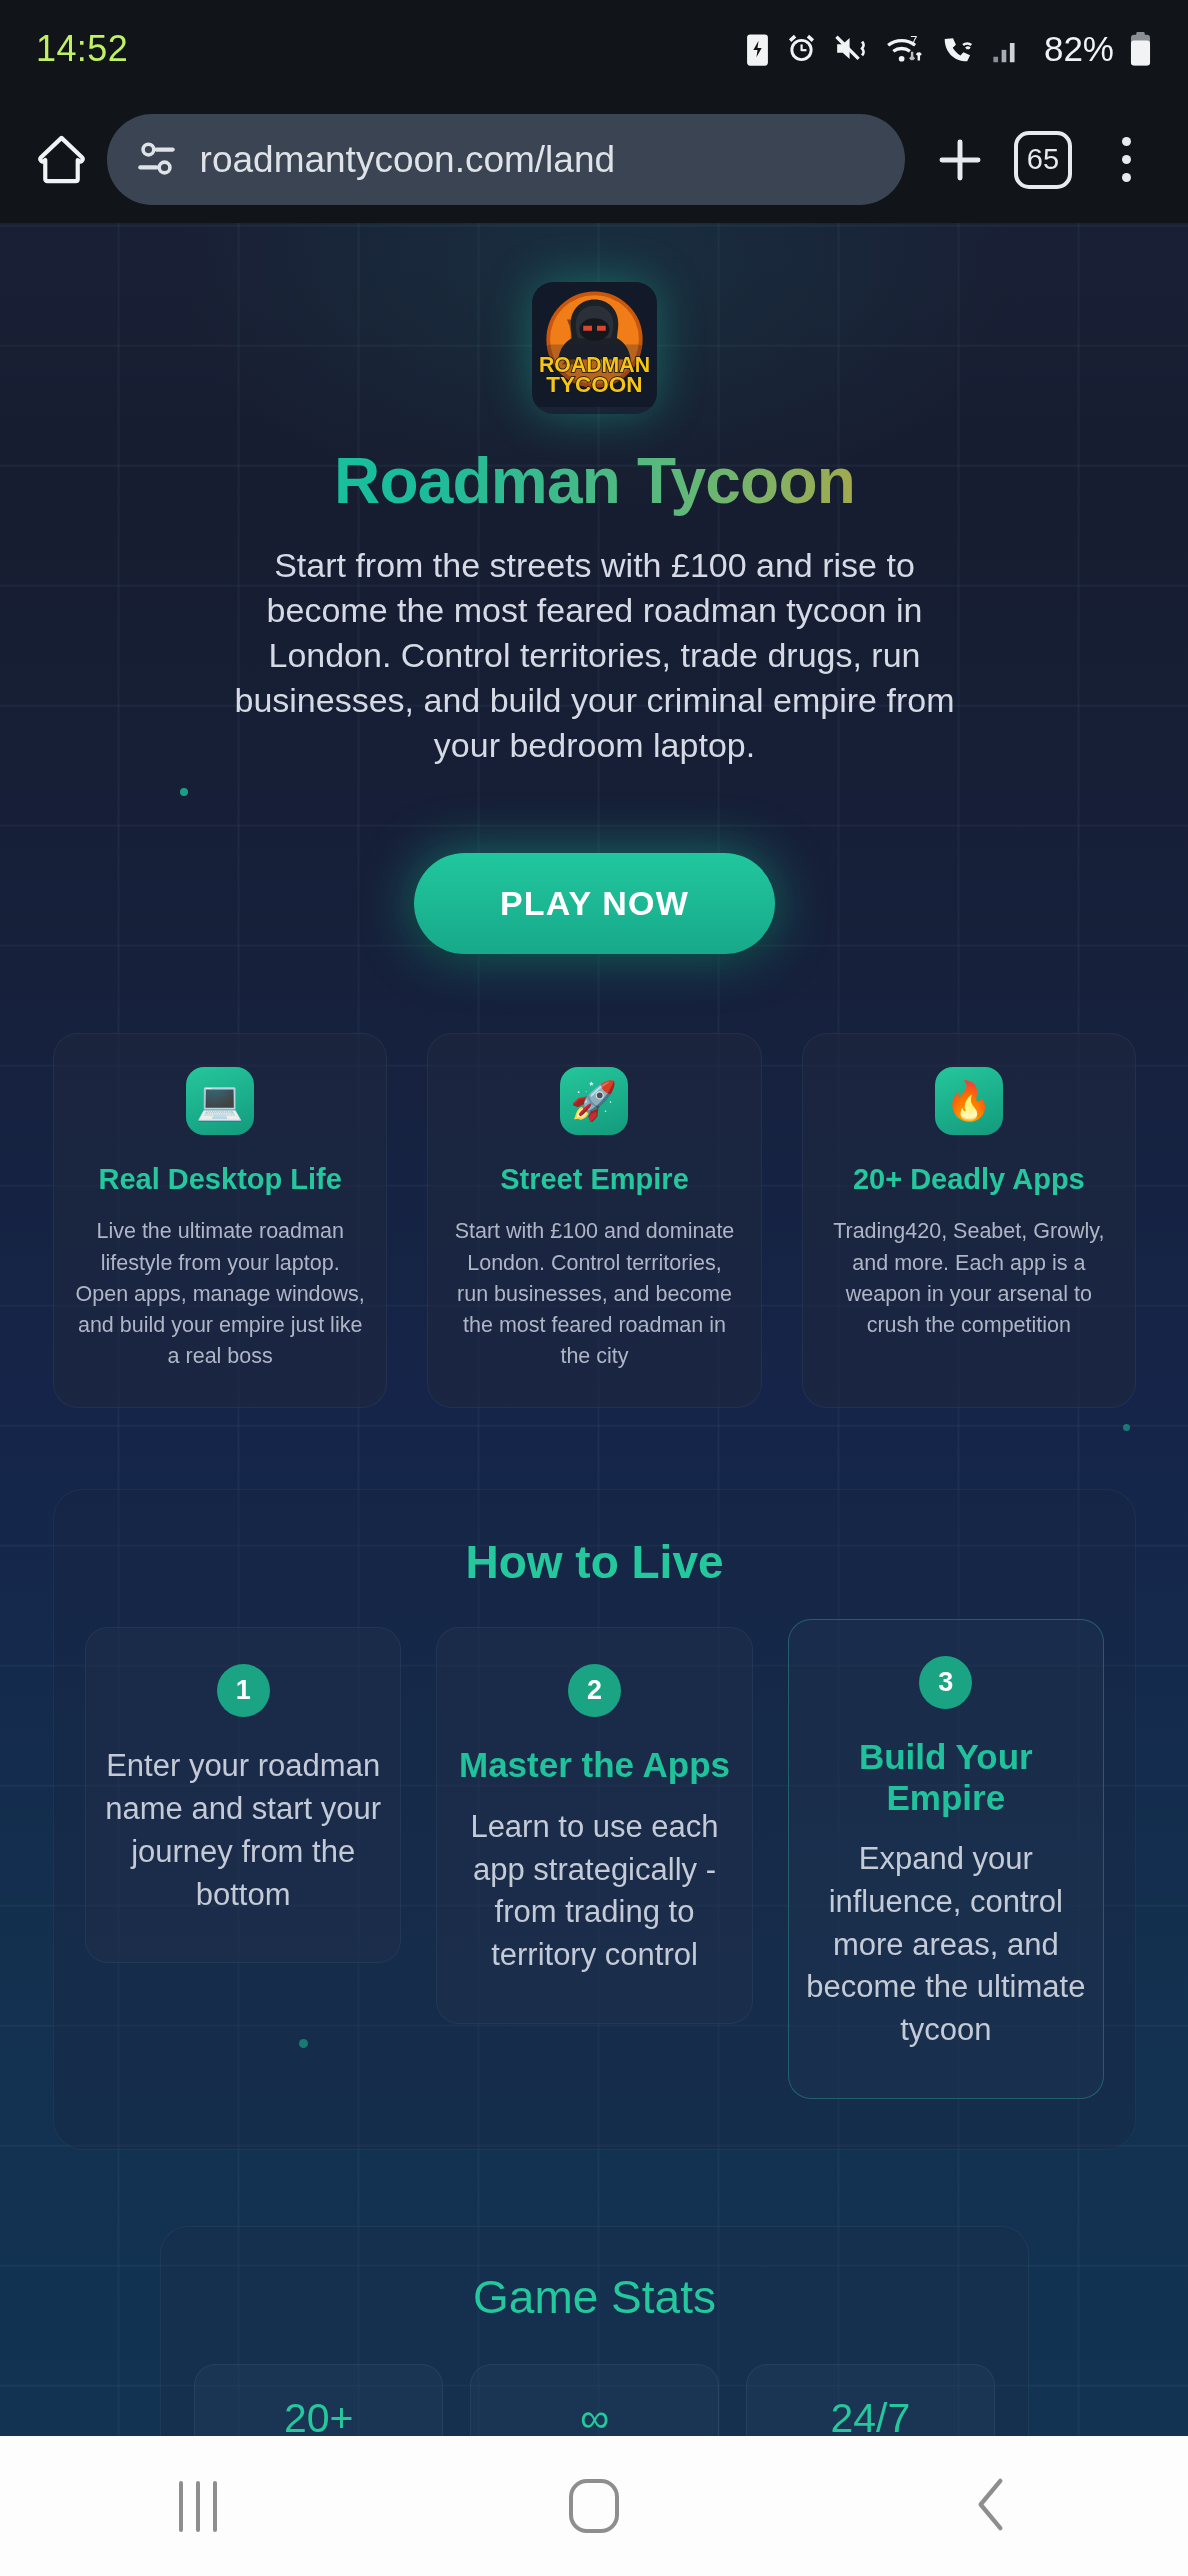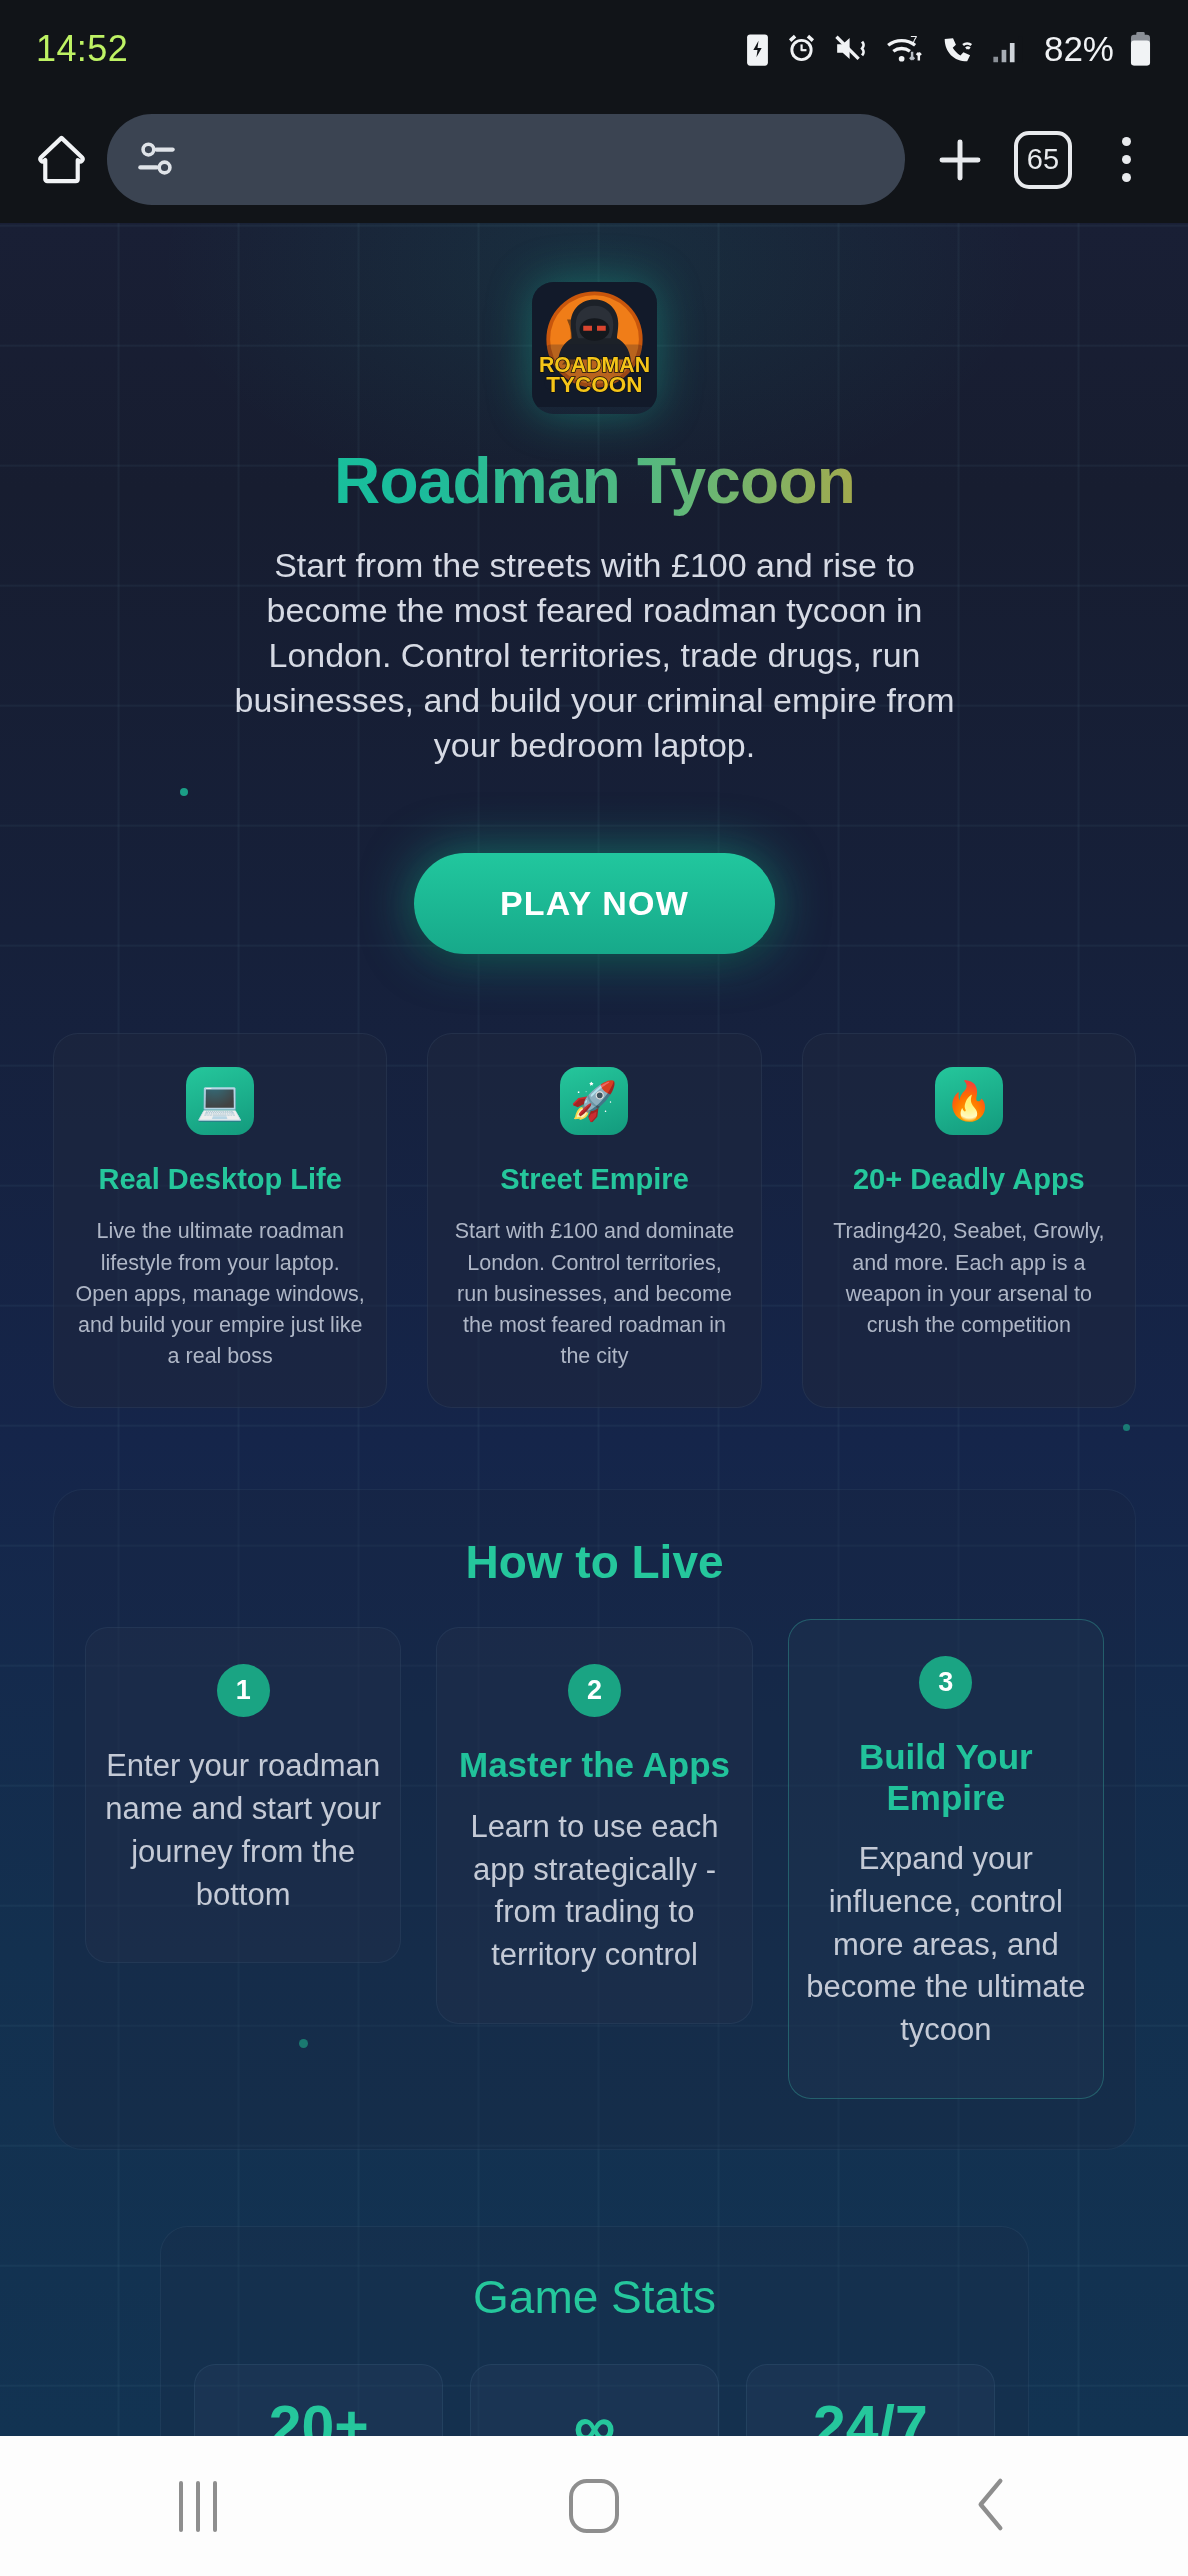--- a/index.html
+++ b/index.html
@@ -95,21 +95,21 @@
   .sdesc { color:#c4cad6; font-size:31px; line-height:1.38; margin-top:20px; }
 
   
   .stats { margin:76px 107px 0; background:rgba(27,42,70,0.26);
            border:1.7px solid rgba(120,170,200,0.09); border-radius:28px;
            padding:43px 33px 48px; }
   .stats-title { text-align:center; color:#25c79c; font-size:46px; font-weight:normal; }
   .stat-row { display:flex; gap:26.4px; margin-top:40px; }
   .stat { flex:1; background:rgba(48,66,100,0.24); border:1.7px solid rgba(130,175,205,0.10);
           border-radius:21.5px; padding:33px 8.3px 30px; text-align:center; }
-  .stat-val { color:#25c79c; font-size:59px; font-weight:bold; line-height:1; }
+  .stat-val { color:#25c79c; font-size:41px; font-weight:normal; line-height:1; }
 
   
   .navbar { position:absolute; bottom:0; left:0; width:1189px; height:140px;
             background:#fdfdfd; display:flex; align-items:center; }
   .navbtn { flex:1; display:flex; align-items:center; justify-content:center; height:140px; }
   .nav-recent { display:flex; gap:13.2px; }
   .nav-recent i { width:4.1px; height:51px; background:#8e8e8e; display:block; border-radius:2.5px; }
   .nav-home { width:50px; height:54px; border:4.1px solid #8e8e8e; border-radius:18px; }
 </style>
 </head>
@@ -185,20 +185,21 @@
     </div>
     <div class="urlbar">
       <span>
         <svg width="43" height="43" viewBox="0 0 24 24">
           <circle cx="7.5" cy="7" r="3" fill="none" stroke="#dfe3e8" stroke-width="2"></circle>
           <line x1="12" y1="7" x2="21" y2="7" stroke="#dfe3e8" stroke-width="2.4" stroke-linecap="round"></line>
           <circle cx="16.5" cy="17" r="3" fill="none" stroke="#dfe3e8" stroke-width="2"></circle>
           <line x1="3" y1="17" x2="12" y2="17" stroke="#dfe3e8" stroke-width="2.4" stroke-linecap="round"></line>
         </svg>
       </span>
+      <span class="url-text">roadmantycoon.com/land</span>
     </div>
     <div class="tb-btn">
       <svg width="54" height="54" viewBox="0 0 24 24">
           <line x1="12" y1="4" x2="12" y2="20" stroke="#e8eaed" stroke-width="2.2" stroke-linecap="round"></line>
           <line x1="4" y1="12" x2="20" y2="12" stroke="#e8eaed" stroke-width="2.2" stroke-linecap="round"></line>
         </svg>
     </div>
     <div class="tb-btn">
       <span class="tabcount">65</span>
     </div>

